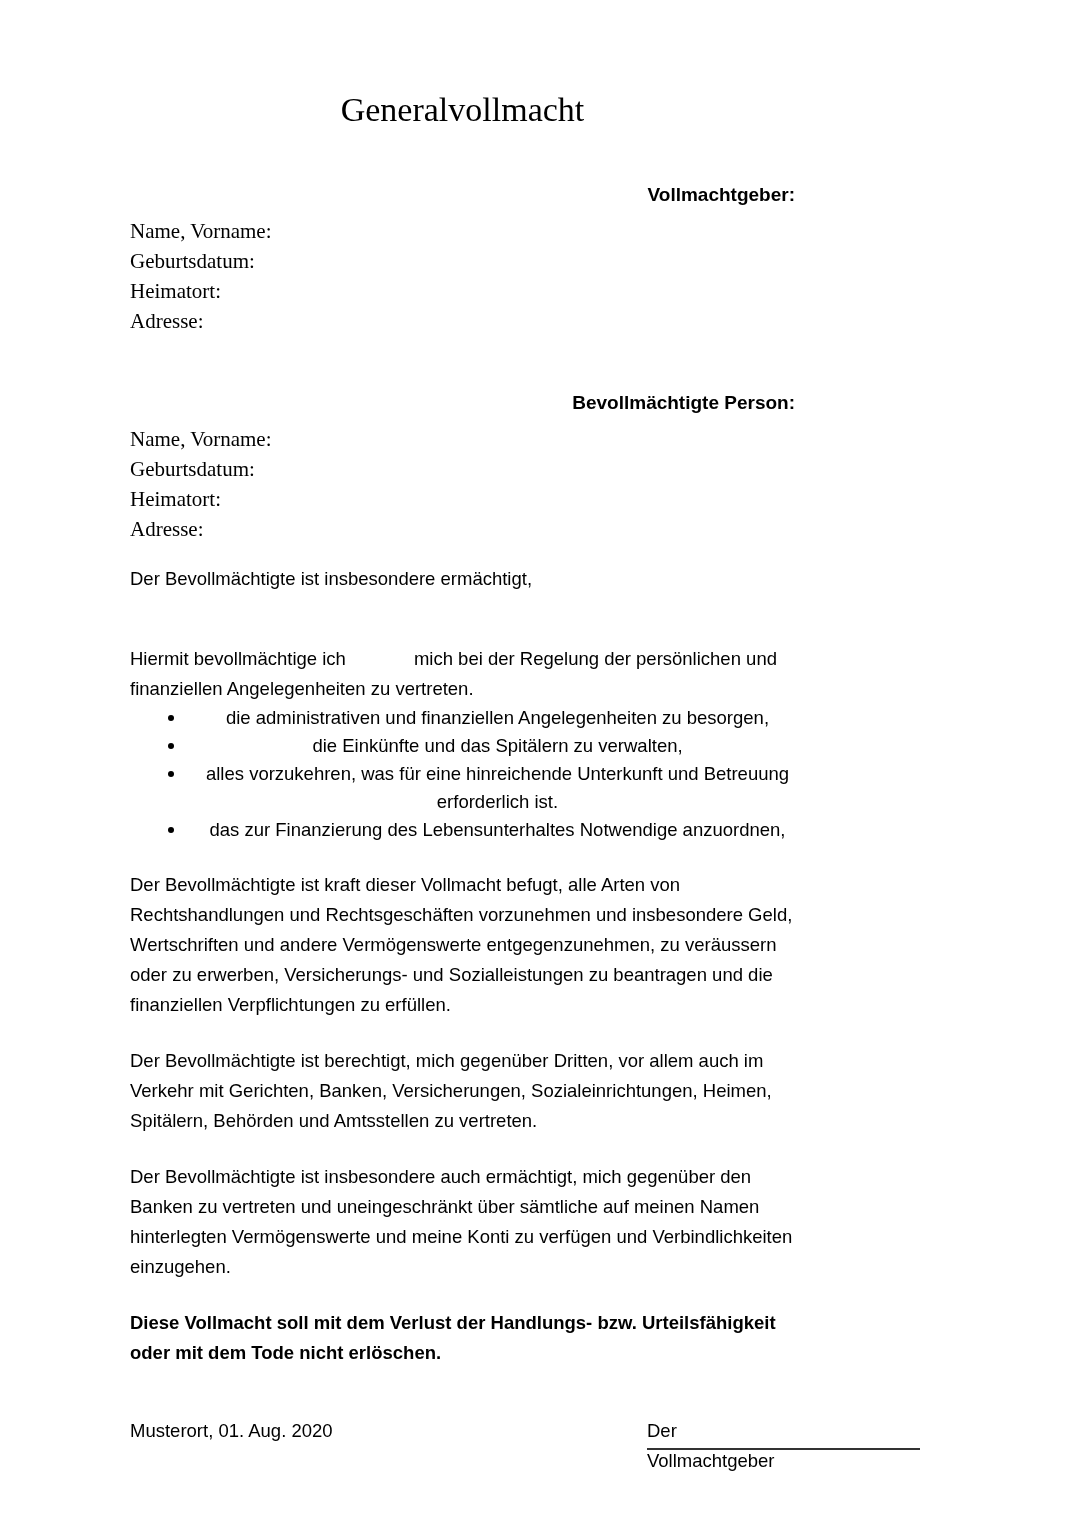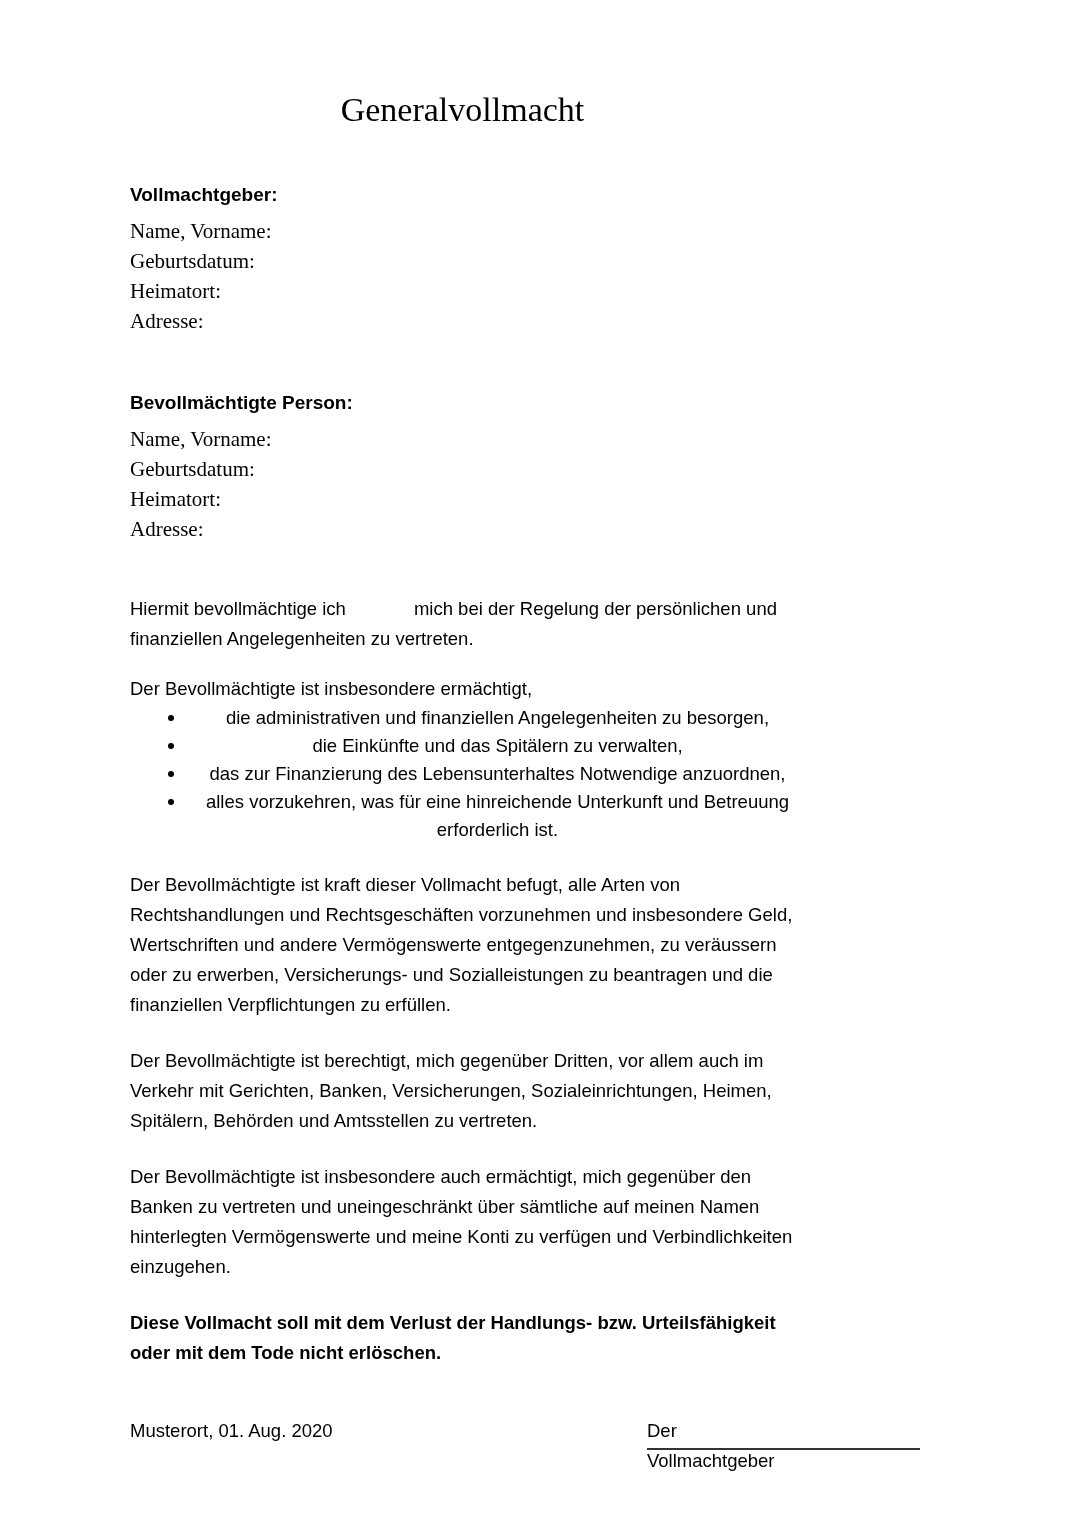--- a/index.html
+++ b/index.html
@@ -26,20 +26,21 @@
     margin: 0 0 48px 0;
   }
   .section { margin: 0; }
   .section.attorney { margin-top: 52px; }
   .section-heading {
     font-family: "Liberation Sans", "DejaVu Sans", sans-serif;
     font-size: 19px;
     font-weight: 700;
     line-height: 30px;
     margin: 0 0 6px 0;
+    text-align: right;
   }
   .field-list { margin: 0; }
   .field-row {
     font-family: "Liberation Serif", "DejaVu Serif", serif;
     font-size: 21px;
     line-height: 30px;
   }
   .field-value { display: inline-block; min-width: 40px; }
   .body-text {
     font-family: "Liberation Sans", "DejaVu Sans", sans-serif;
@@ -140,31 +141,31 @@
       </div>
       <div class="field-row">
         <span>Adresse:</span>
         <span class="field-value"></span>
       </div>
     </div>
   </div>
 
   <div class="body-text">
 
+    <p class="para auth-intro">Der Bevollmächtigte ist insbesondere ermächtigt,</p>
+
     <p class="para intro-para">
       <span>Hiermit bevollmächtige ich</span><span class="name-blank"></span><span>mich bei der Regelung der persönlichen und finanziellen Angelegenheiten zu vertreten.</span>
     </p>
 
-    <p class="para auth-intro">Der Bevollmächtigte ist insbesondere ermächtigt,</p>
-
     <ul class="auth-list">
       <li>die administrativen und finanziellen Angelegenheiten zu besorgen,</li>
       <li>die Einkünfte und das Spitälern zu verwalten,</li>
+      <li>alles vorzukehren, was für eine hinreichende Unterkunft und Betreuung erforderlich ist.</li>
       <li>das zur Finanzierung des Lebensunterhaltes Notwendige anzuordnen,</li>
-      <li>alles vorzukehren, was für eine hinreichende Unterkunft und Betreuung erforderlich ist.</li>
     </ul>
 
     <p class="para">Der Bevollmächtigte ist kraft dieser Vollmacht befugt, alle Arten von Rechtshandlungen und Rechtsgeschäften vorzunehmen und insbesondere Geld, Wertschriften und andere Vermögenswerte entgegenzunehmen, zu veräussern oder zu erwerben, Versicherungs- und Sozialleistungen zu beantragen und die finanziellen Verpflichtungen zu erfüllen.</p>
 
     <p class="para">Der Bevollmächtigte ist berechtigt, mich gegenüber Dritten, vor allem auch im Verkehr mit Gerichten, Banken, Versicherungen, Sozialeinrichtungen, Heimen, Spitälern, Behörden und Amtsstellen zu vertreten.</p>
 
     <p class="para">Der Bevollmächtigte ist insbesondere auch ermächtigt, mich gegenüber den Banken zu vertreten und uneingeschränkt über sämtliche auf meinen Namen hinterlegten Vermögenswerte und meine Konti zu verfügen und Verbindlichkeiten einzugehen.</p>
 
     <p class="para closing">Diese Vollmacht soll mit dem Verlust der Handlungs- bzw. Urteilsfähigkeit oder mit dem Tode nicht erlöschen.</p>
 

